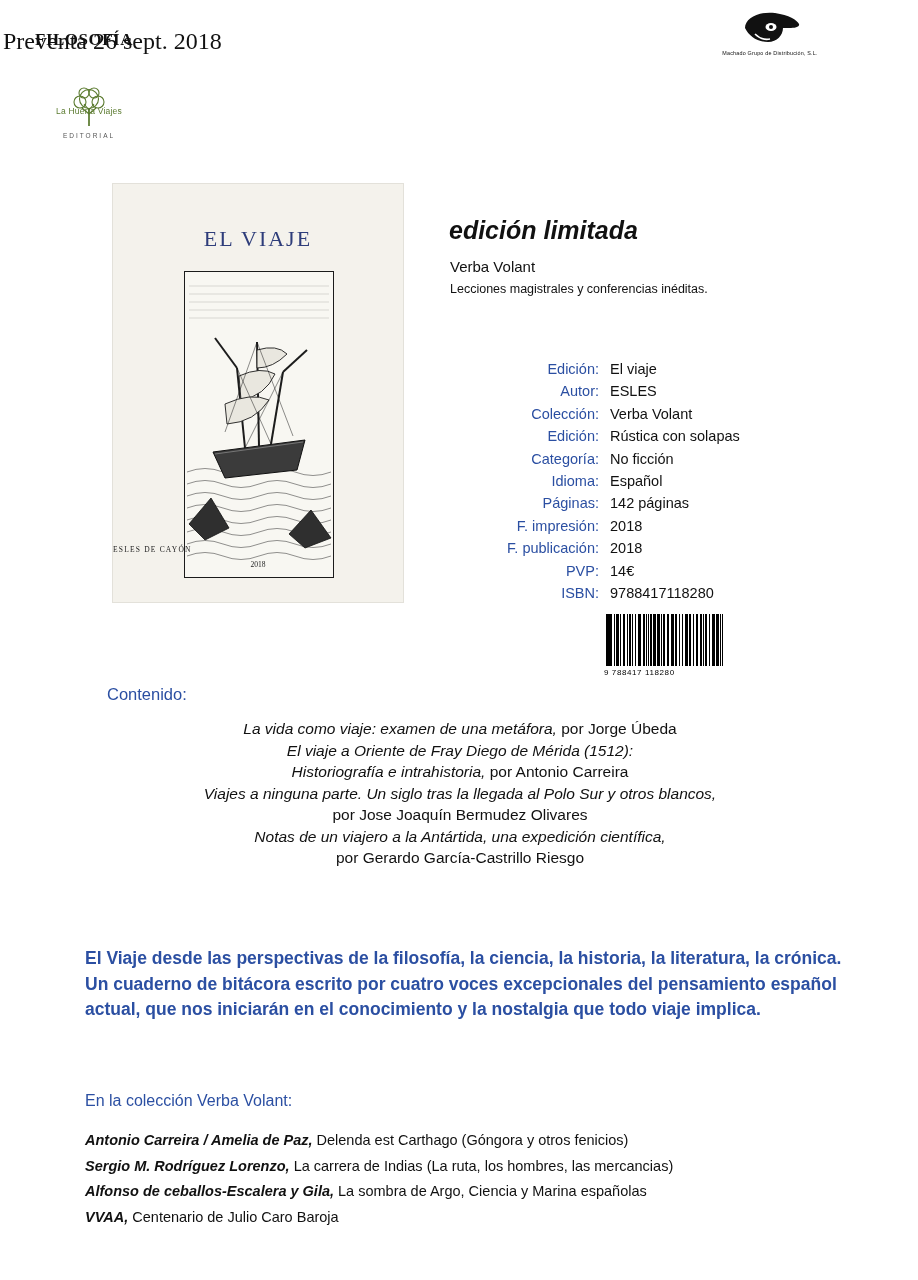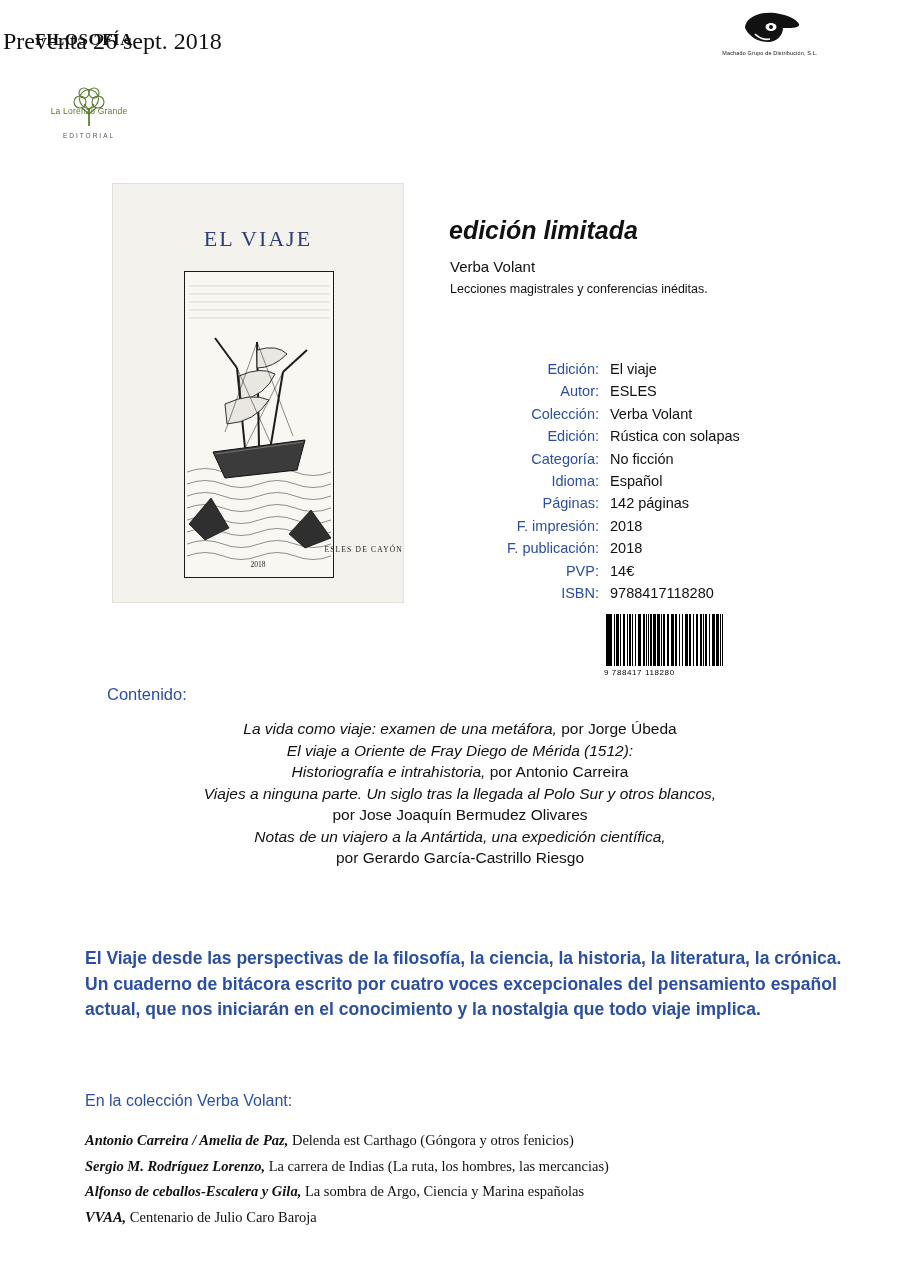--- a/index.html
+++ b/index.html
@@ -123,21 +123,21 @@
     width: 148px;
     height: 305px;
     border: 1.5px solid #1b1b1b;
     background: #f7f6f1;
     overflow: hidden;
   }
   .cover-imprint {
     position: absolute;
     bottom: 48px;
     left: 0; right: 0;
-    text-align: right;
+    text-align: left;
     font-family: "Liberation Serif", serif;
     font-size: 7.5px;
     letter-spacing: 1.2px;
     color: #222;
   }
   .cover-year {
     position: absolute;
     bottom: 33px;
     left: 0; right: 0;
     text-align: center;
@@ -268,21 +268,20 @@
     color: #2b4fa2;
   }
   .coll-list {
     position: absolute;
     left: 85px;
     top: 1128px;
     width: 800px;
     font-size: 14.5px;
     line-height: 25.5px;
     color: #111;
-    font-family: Liberation Serif, serif;
   }
   .coll-list .au {
     font-style: italic;
     font-weight: bold;
   }
 </style>
 </head>
 <body>
 
 <div class="header">
@@ -307,21 +306,21 @@
         <path d="M55 40 L55 22"></path>
         <path d="M55 28 L48 22 M55 28 L62 22 M55 24 L50 18 M55 24 L60 18"></path>
         <circle cx="55" cy="13" r="9.5"></circle>
         <circle cx="46" cy="16" r="6"></circle>
         <circle cx="64" cy="16" r="6"></circle>
         <circle cx="50" cy="7" r="5"></circle>
         <circle cx="60" cy="7" r="5"></circle>
       </g>
       <path d="M55 40 L55 22" stroke="#5a7a2e" stroke-width="1.4"></path>
     </svg>
-    <span class="pub-name">La Lorenzo Grande</span>
+    <span class="pub-name">La Huerta Viajes</span>
   </div>
   <span class="pub-sub">EDITORIAL</span>
 </div>
 
 <div class="cover">
   <div class="cover-title">EL VIAJE</div>
   <div class="cover-art">
     <svg width="148" height="305" viewBox="0 0 148 305">
       <rect x="0" y="0" width="148" height="305" fill="#f8f7f2"></rect>
 

